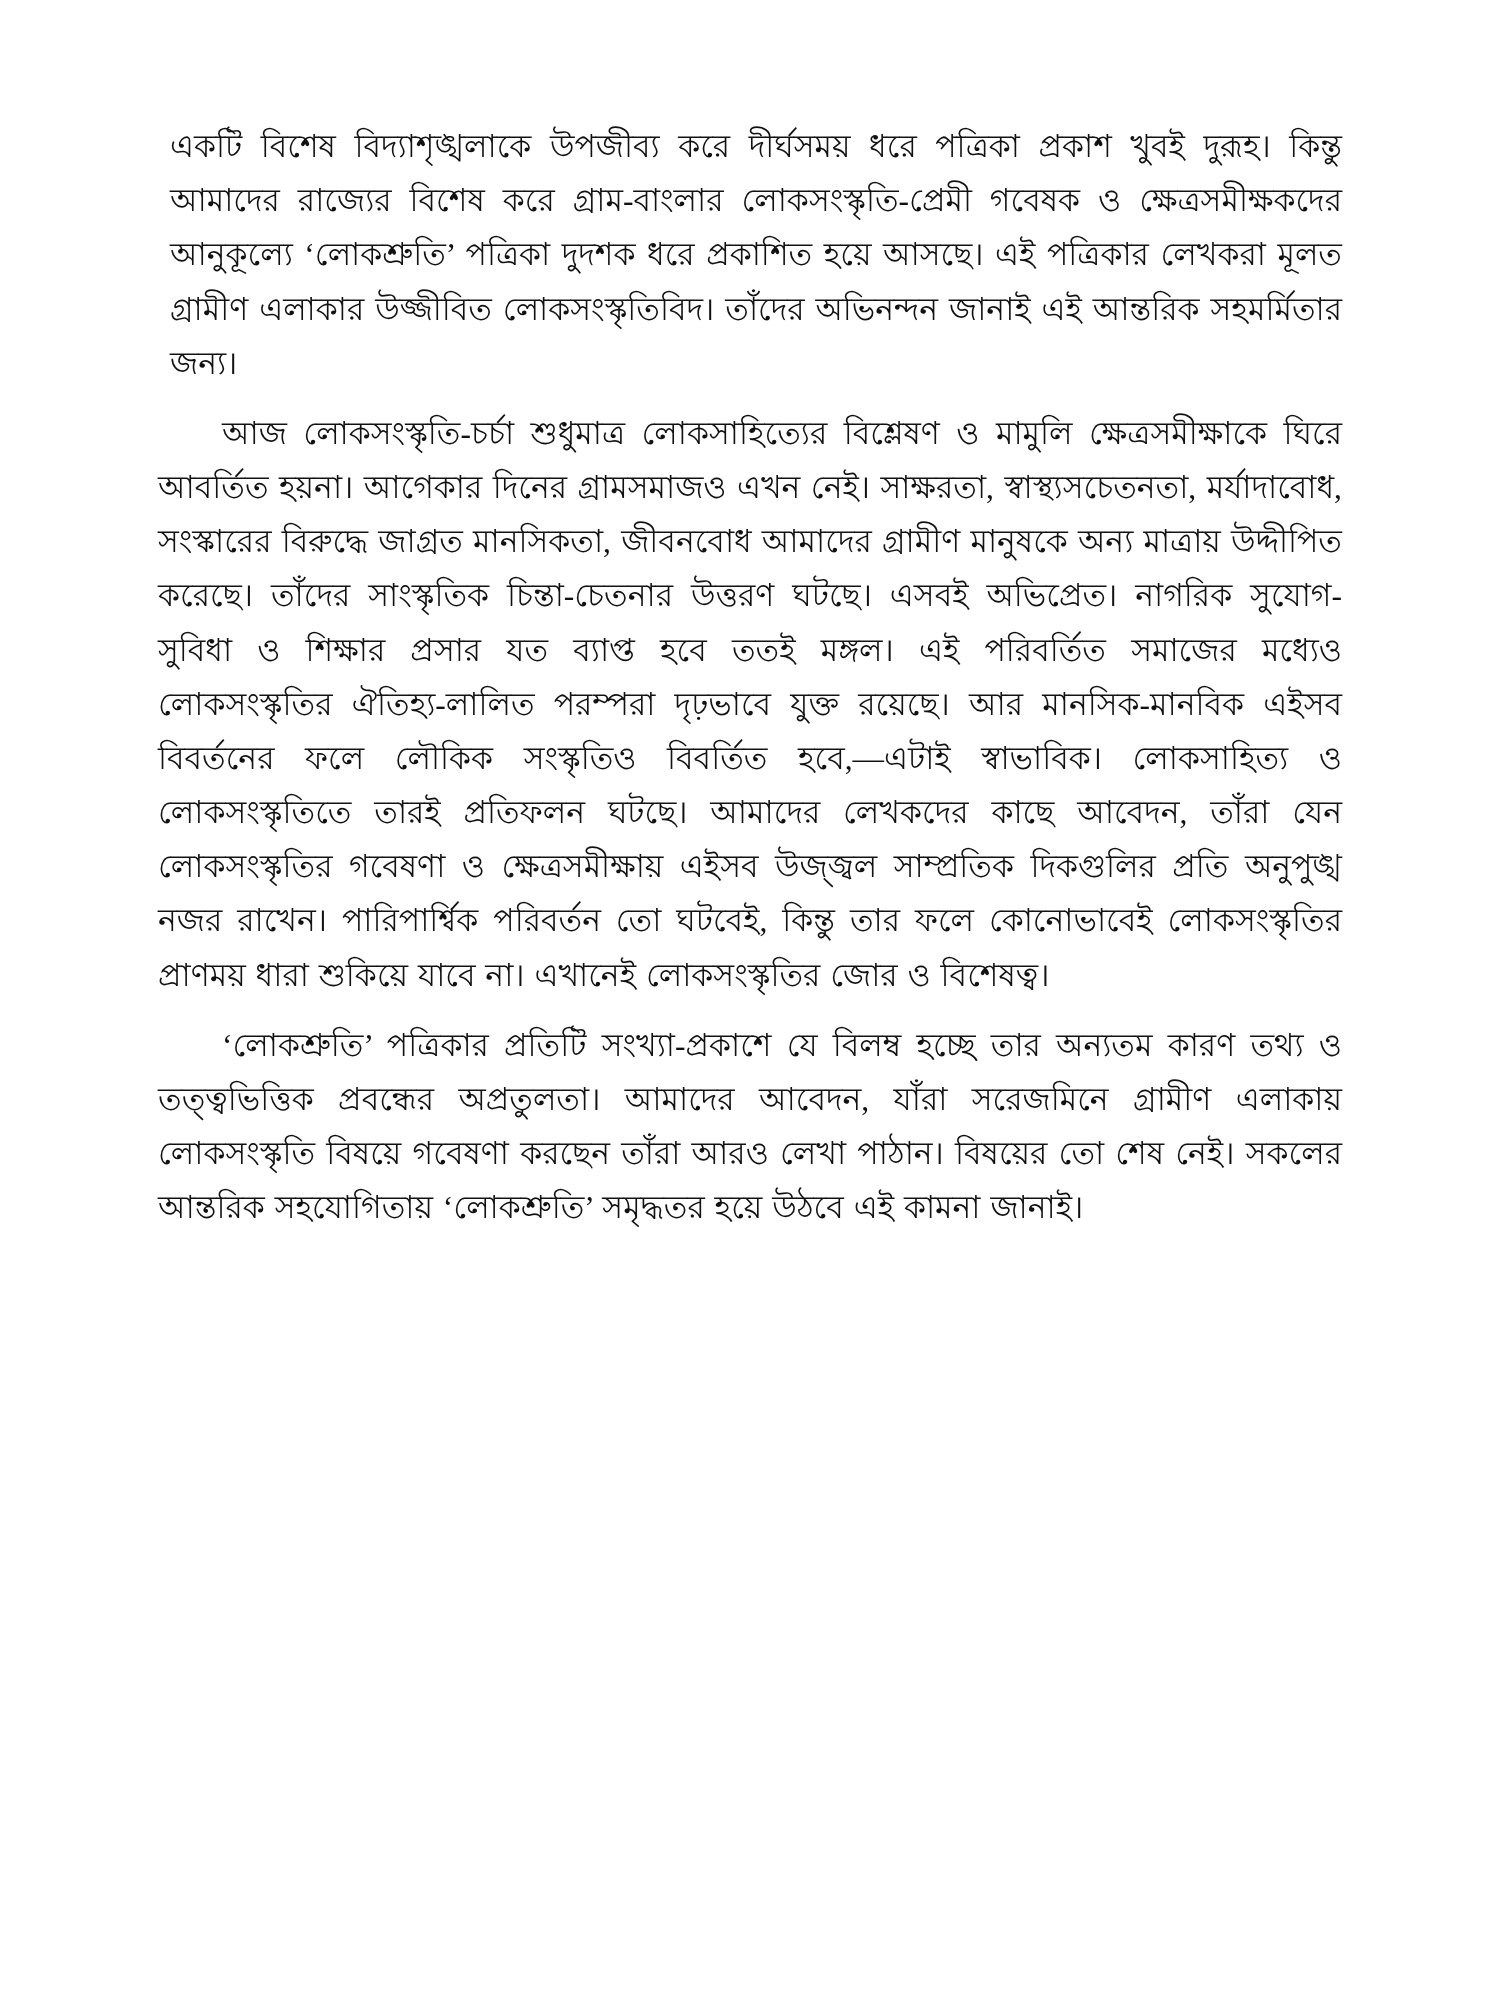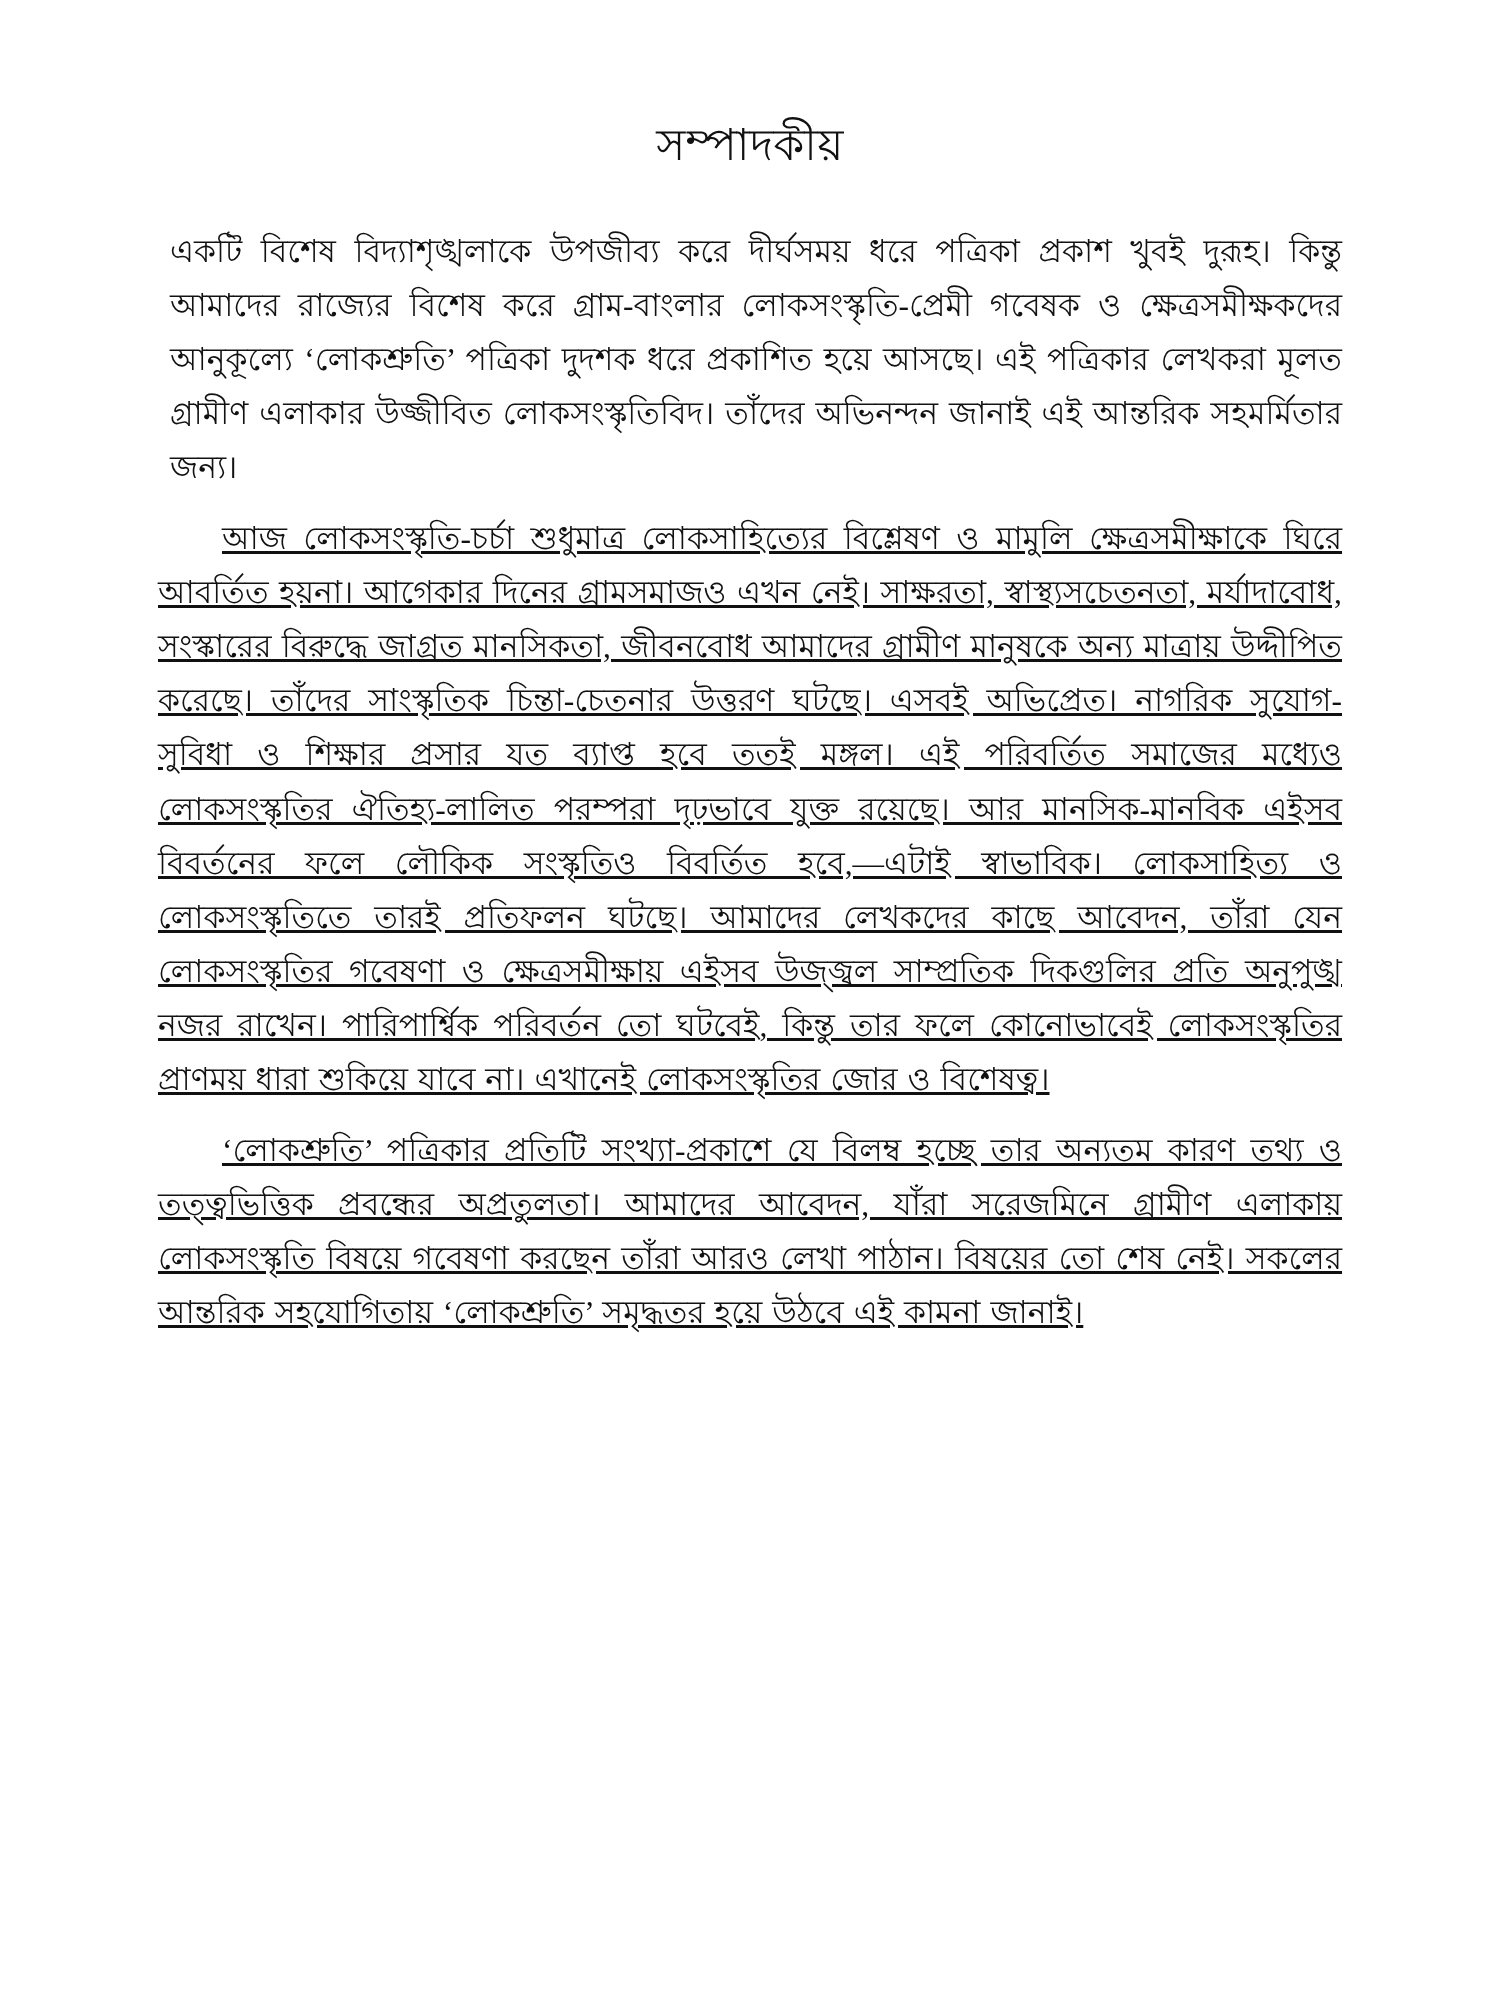--- a/index.html
+++ b/index.html
@@ -33,36 +33,34 @@
   .body-text {
     font-size: 31.5px;
     line-height: 1.72;
     text-align: justify;
     text-justify: inter-word;
     word-spacing: 2px;
     margin: 0 0 6px 0;
   }
   .body-text + .body-text {
     margin-top: 16px;
-    text-decoration: underline;
   }
   .indent {
     text-indent: 64px;
   }
   .no-indent {
     text-indent: 0;
     margin-left: 12px;
   }
 </style>
 </head>
 <body>
 
 <div class="page">
 
-  <h1 class="page-title">সম্পাদকীয়</h1>
 
   <p class="body-text no-indent">একটি বিশেষ বিদ্যাশৃঙ্খলাকে উপজীব্য করে দীর্ঘসময় ধরে পত্রিকা প্রকাশ খুবই দুরূহ। কিন্তু আমাদের রাজ্যের বিশেষ করে গ্রাম-বাংলার লোকসংস্কৃতি-প্রেমী গবেষক ও ক্ষেত্রসমীক্ষকদের আনুকূল্যে ‘লোকশ্রুতি’ পত্রিকা দুদশক ধরে প্রকাশিত হয়ে আসছে। এই পত্রিকার লেখকরা মূলত গ্রামীণ এলাকার উজ্জীবিত লোকসংস্কৃতিবিদ। তাঁদের অভিনন্দন জানাই এই আন্তরিক সহমর্মিতার জন্য।</p>
 
   <p class="body-text indent">আজ লোকসংস্কৃতি-চর্চা শুধুমাত্র লোকসাহিত্যের বিশ্লেষণ ও মামুলি ক্ষেত্রসমীক্ষাকে ঘিরে আবর্তিত হয়না। আগেকার দিনের গ্রামসমাজও এখন নেই। সাক্ষরতা, স্বাস্থ্যসচেতনতা, মর্যাদাবোধ, সংস্কারের বিরুদ্ধে জাগ্রত মানসিকতা, জীবনবোধ আমাদের গ্রামীণ মানুষকে অন্য মাত্রায় উদ্দীপিত করেছে। তাঁদের সাংস্কৃতিক চিন্তা-চেতনার উত্তরণ ঘটছে। এসবই অভিপ্রেত। নাগরিক সুযোগ-সুবিধা ও শিক্ষার প্রসার যত ব্যাপ্ত হবে ততই মঙ্গল। এই পরিবর্তিত সমাজের মধ্যেও লোকসংস্কৃতির ঐতিহ্য-লালিত পরম্পরা দৃঢ়ভাবে যুক্ত রয়েছে। আর মানসিক-মানবিক এইসব বিবর্তনের ফলে লৌকিক সংস্কৃতিও বিবর্তিত হবে,—এটাই স্বাভাবিক। লোকসাহিত্য ও লোকসংস্কৃতিতে তারই প্রতিফলন ঘটছে। আমাদের লেখকদের কাছে আবেদন, তাঁরা যেন লোকসংস্কৃতির গবেষণা ও ক্ষেত্রসমীক্ষায় এইসব উজ্জ্বল সাম্প্রতিক দিকগুলির প্রতি অনুপুঙ্খ নজর রাখেন। পারিপার্শ্বিক পরিবর্তন তো ঘটবেই, কিন্তু তার ফলে কোনোভাবেই লোকসংস্কৃতির প্রাণময় ধারা শুকিয়ে যাবে না। এখানেই লোকসংস্কৃতির জোর ও বিশেষত্ব।</p>
 
   <p class="body-text indent">‘লোকশ্রুতি’ পত্রিকার প্রতিটি সংখ্যা-প্রকাশে যে বিলম্ব হচ্ছে তার অন্যতম কারণ তথ্য ও তত্ত্বভিত্তিক প্রবন্ধের অপ্রতুলতা। আমাদের আবেদন, যাঁরা সরেজমিনে গ্রামীণ এলাকায় লোকসংস্কৃতি বিষয়ে গবেষণা করছেন তাঁরা আরও লেখা পাঠান। বিষয়ের তো শেষ নেই। সকলের আন্তরিক সহযোগিতায় ‘লোকশ্রুতি’ সমৃদ্ধতর হয়ে উঠবে এই কামনা জানাই।</p>
 
 </div>
 
 </body></html>

